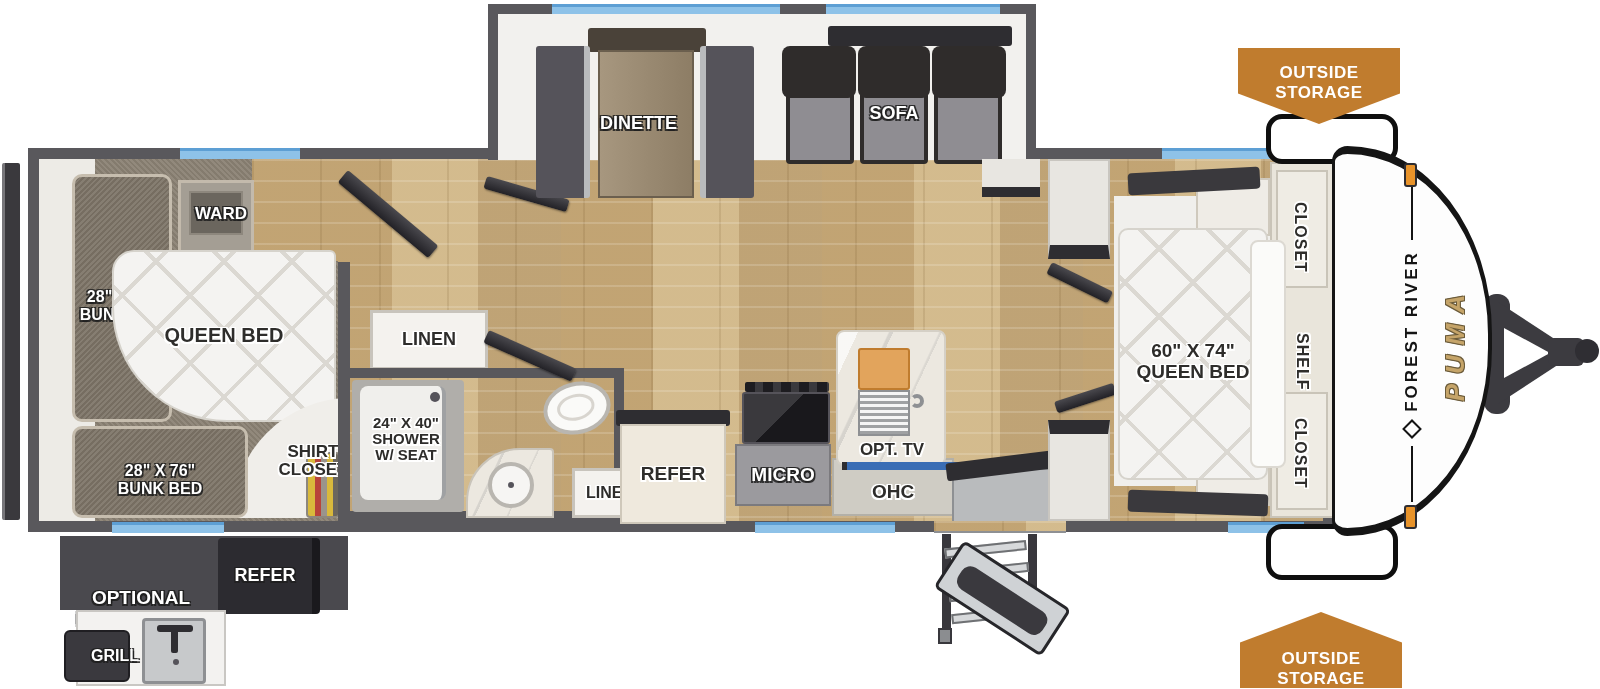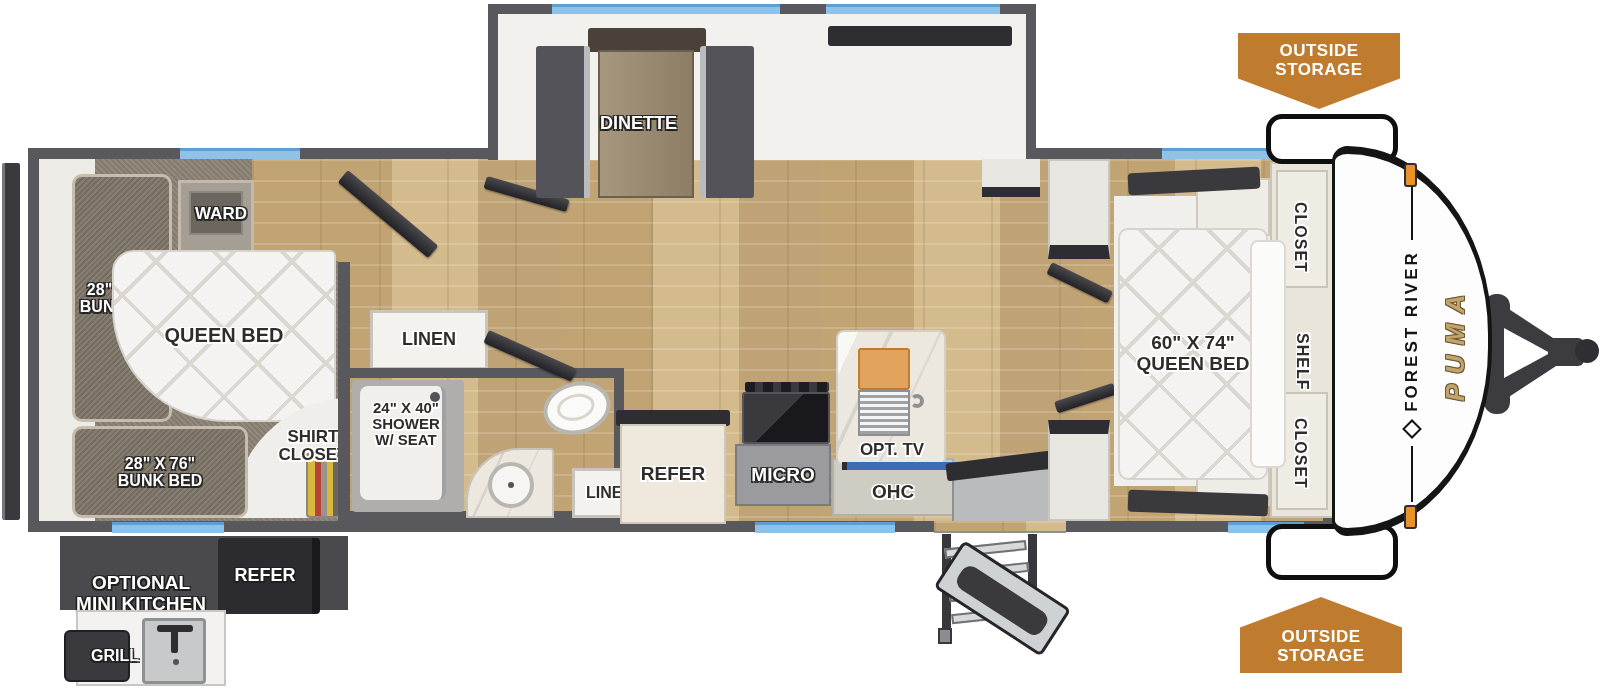--- a/index.html
+++ b/index.html
@@ -2,21 +2,21 @@
 <html><head>
 <meta charset="utf-8">
 <style>
   * { box-sizing: border-box; margin: 0; padding: 0; }
   html,body { background:#fff; }
   .stage {
     position: relative; width: 1600px; height: 689px; overflow: hidden;
     background:#fff; font-family: "Liberation Sans", sans-serif;
   }
   .abs { position:absolute; }
-  .pre { white-space: pre-line; }
+  .pre { white-space: pre-line; margin-top: 15px; }
   
   .lblD {
     color:#2e2d2b; font-weight:bold; text-align:center; line-height:1.08;
     text-shadow:-1.5px -1.5px 0 #fff,1.5px -1.5px 0 #fff,-1.5px 1.5px 0 #fff,1.5px 1.5px 0 #fff,0 -1.5px 0 #fff,0 1.5px 0 #fff,-1.5px 0 0 #fff,1.5px 0 0 #fff;
   }
   .lblW {
     color:#fff; font-weight:bold; text-align:center; line-height:1.08;
     text-shadow:-1.5px -1.5px 0 rgba(30,30,30,.85),1.5px -1.5px 0 rgba(30,30,30,.85),-1.5px 1.5px 0 rgba(30,30,30,.85),1.5px 1.5px 0 rgba(30,30,30,.85);
   }
   .vlab { writing-mode: vertical-rl; font-weight:bold; font-size:17px; letter-spacing:1px; }
@@ -159,20 +159,29 @@
   <div class="abs win" style="left:826px;top:4px;width:174px;height:10px;"></div>
 
   <div class="abs" style="left:588px;top:28px;width:118px;height:24px;background:#4a4239;border-radius:3px;"></div>
   <div class="abs seat" style="left:536px;top:46px;width:54px;height:152px;border-right:6px solid #b9bbbd;"></div>
   <div class="abs seat" style="left:700px;top:46px;width:54px;height:152px;border-left:6px solid #b9bbbd;"></div>
   <div class="abs" style="left:598px;top:50px;width:96px;height:148px;background:linear-gradient(90deg,#a7977f,#8d7d65);border:2px solid #6b5f4e;display:flex;align-items:center;">
     <div class="lblW" style="font-size:18px;">DINETTE</div>
   </div>
 
   <div class="abs" style="left:828px;top:26px;width:184px;height:20px;background:#2e2d31;border-radius:3px;"></div>
+  <div class="abs" style="left:786px;top:46px;width:216px;height:118px;">
+    <div class="abs" style="left:0;top:44px;width:68px;height:74px;background:#8f8d92;border:4px solid #2f2c2b;border-radius:4px;"></div>
+    <div class="abs" style="left:74px;top:44px;width:68px;height:74px;background:#8f8d92;border:4px solid #2f2c2b;border-radius:4px;"></div>
+    <div class="abs" style="left:148px;top:44px;width:68px;height:74px;background:#8f8d92;border:4px solid #2f2c2b;border-radius:4px;"></div>
+    <div class="abs" style="left:-4px;top:0;width:74px;height:52px;background:#2f2c2b;border-radius:8px;"></div>
+    <div class="abs" style="left:72px;top:0;width:72px;height:52px;background:#2f2c2b;border-radius:8px;"></div>
+    <div class="abs" style="left:146px;top:0;width:74px;height:52px;background:#2f2c2b;border-radius:8px;"></div>
+    <div class="abs lblW" style="left:58px;top:58px;width:100px;font-size:18px;">SOFA</div>
+  </div>
 
   <div class="abs" style="left:982px;top:159px;width:58px;height:38px;background:#e8e6e1;border-bottom:10px solid #2e2d31;"></div>
 
   <div class="abs" style="left:1048px;top:159px;width:62px;height:100px;background:#e8e6e1;border:2px solid #c9c6c0;border-bottom:14px solid #2e2d31;"></div>
   <div class="abs doorslab" style="left:1052px;top:262px;width:68px;height:13px;transform:rotate(26deg);transform-origin:left top;"></div>
   <div class="abs" style="left:1048px;top:420px;width:62px;height:101px;background:#e8e6e1;border:2px solid #c9c6c0;border-top:14px solid #2e2d31;"></div>
   <div class="abs doorslab" style="left:1054px;top:402px;width:62px;height:12px;transform:rotate(-18deg);transform-origin:left top;"></div>
 
   <div class="abs" style="left:1114px;top:196px;width:178px;height:290px;background:#f0efec;"></div>
   <div class="abs cab" style="left:1270px;top:162px;width:64px;height:356px;"></div>

